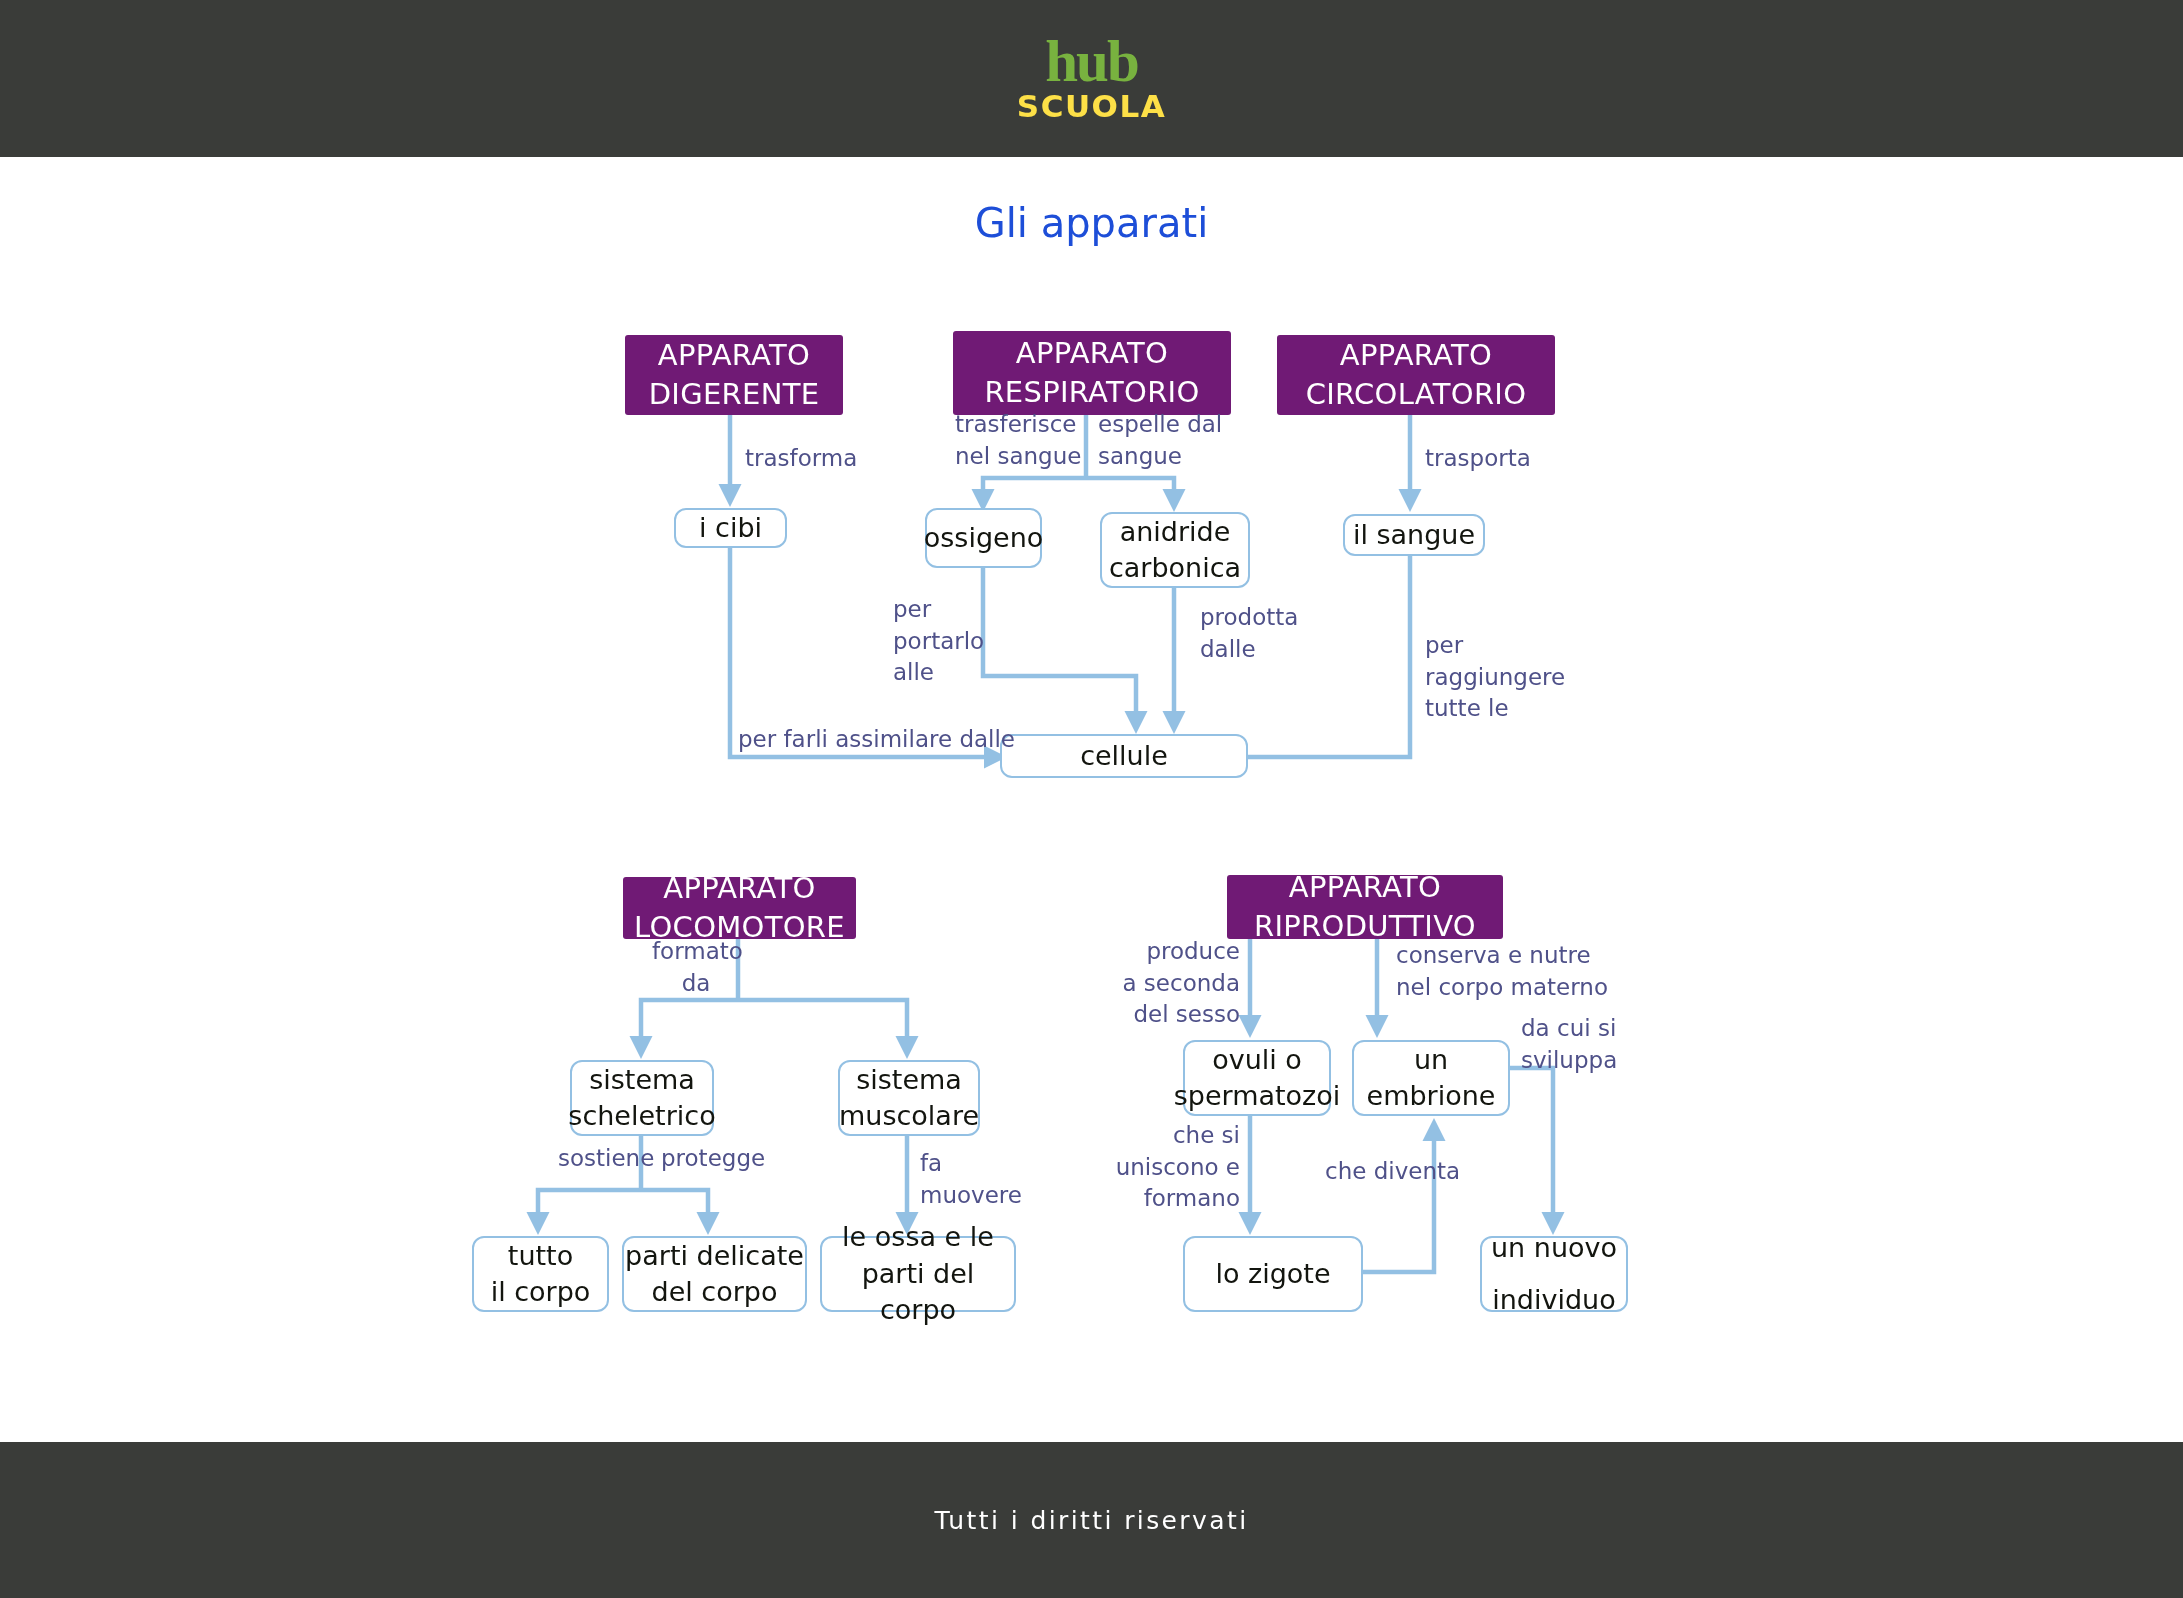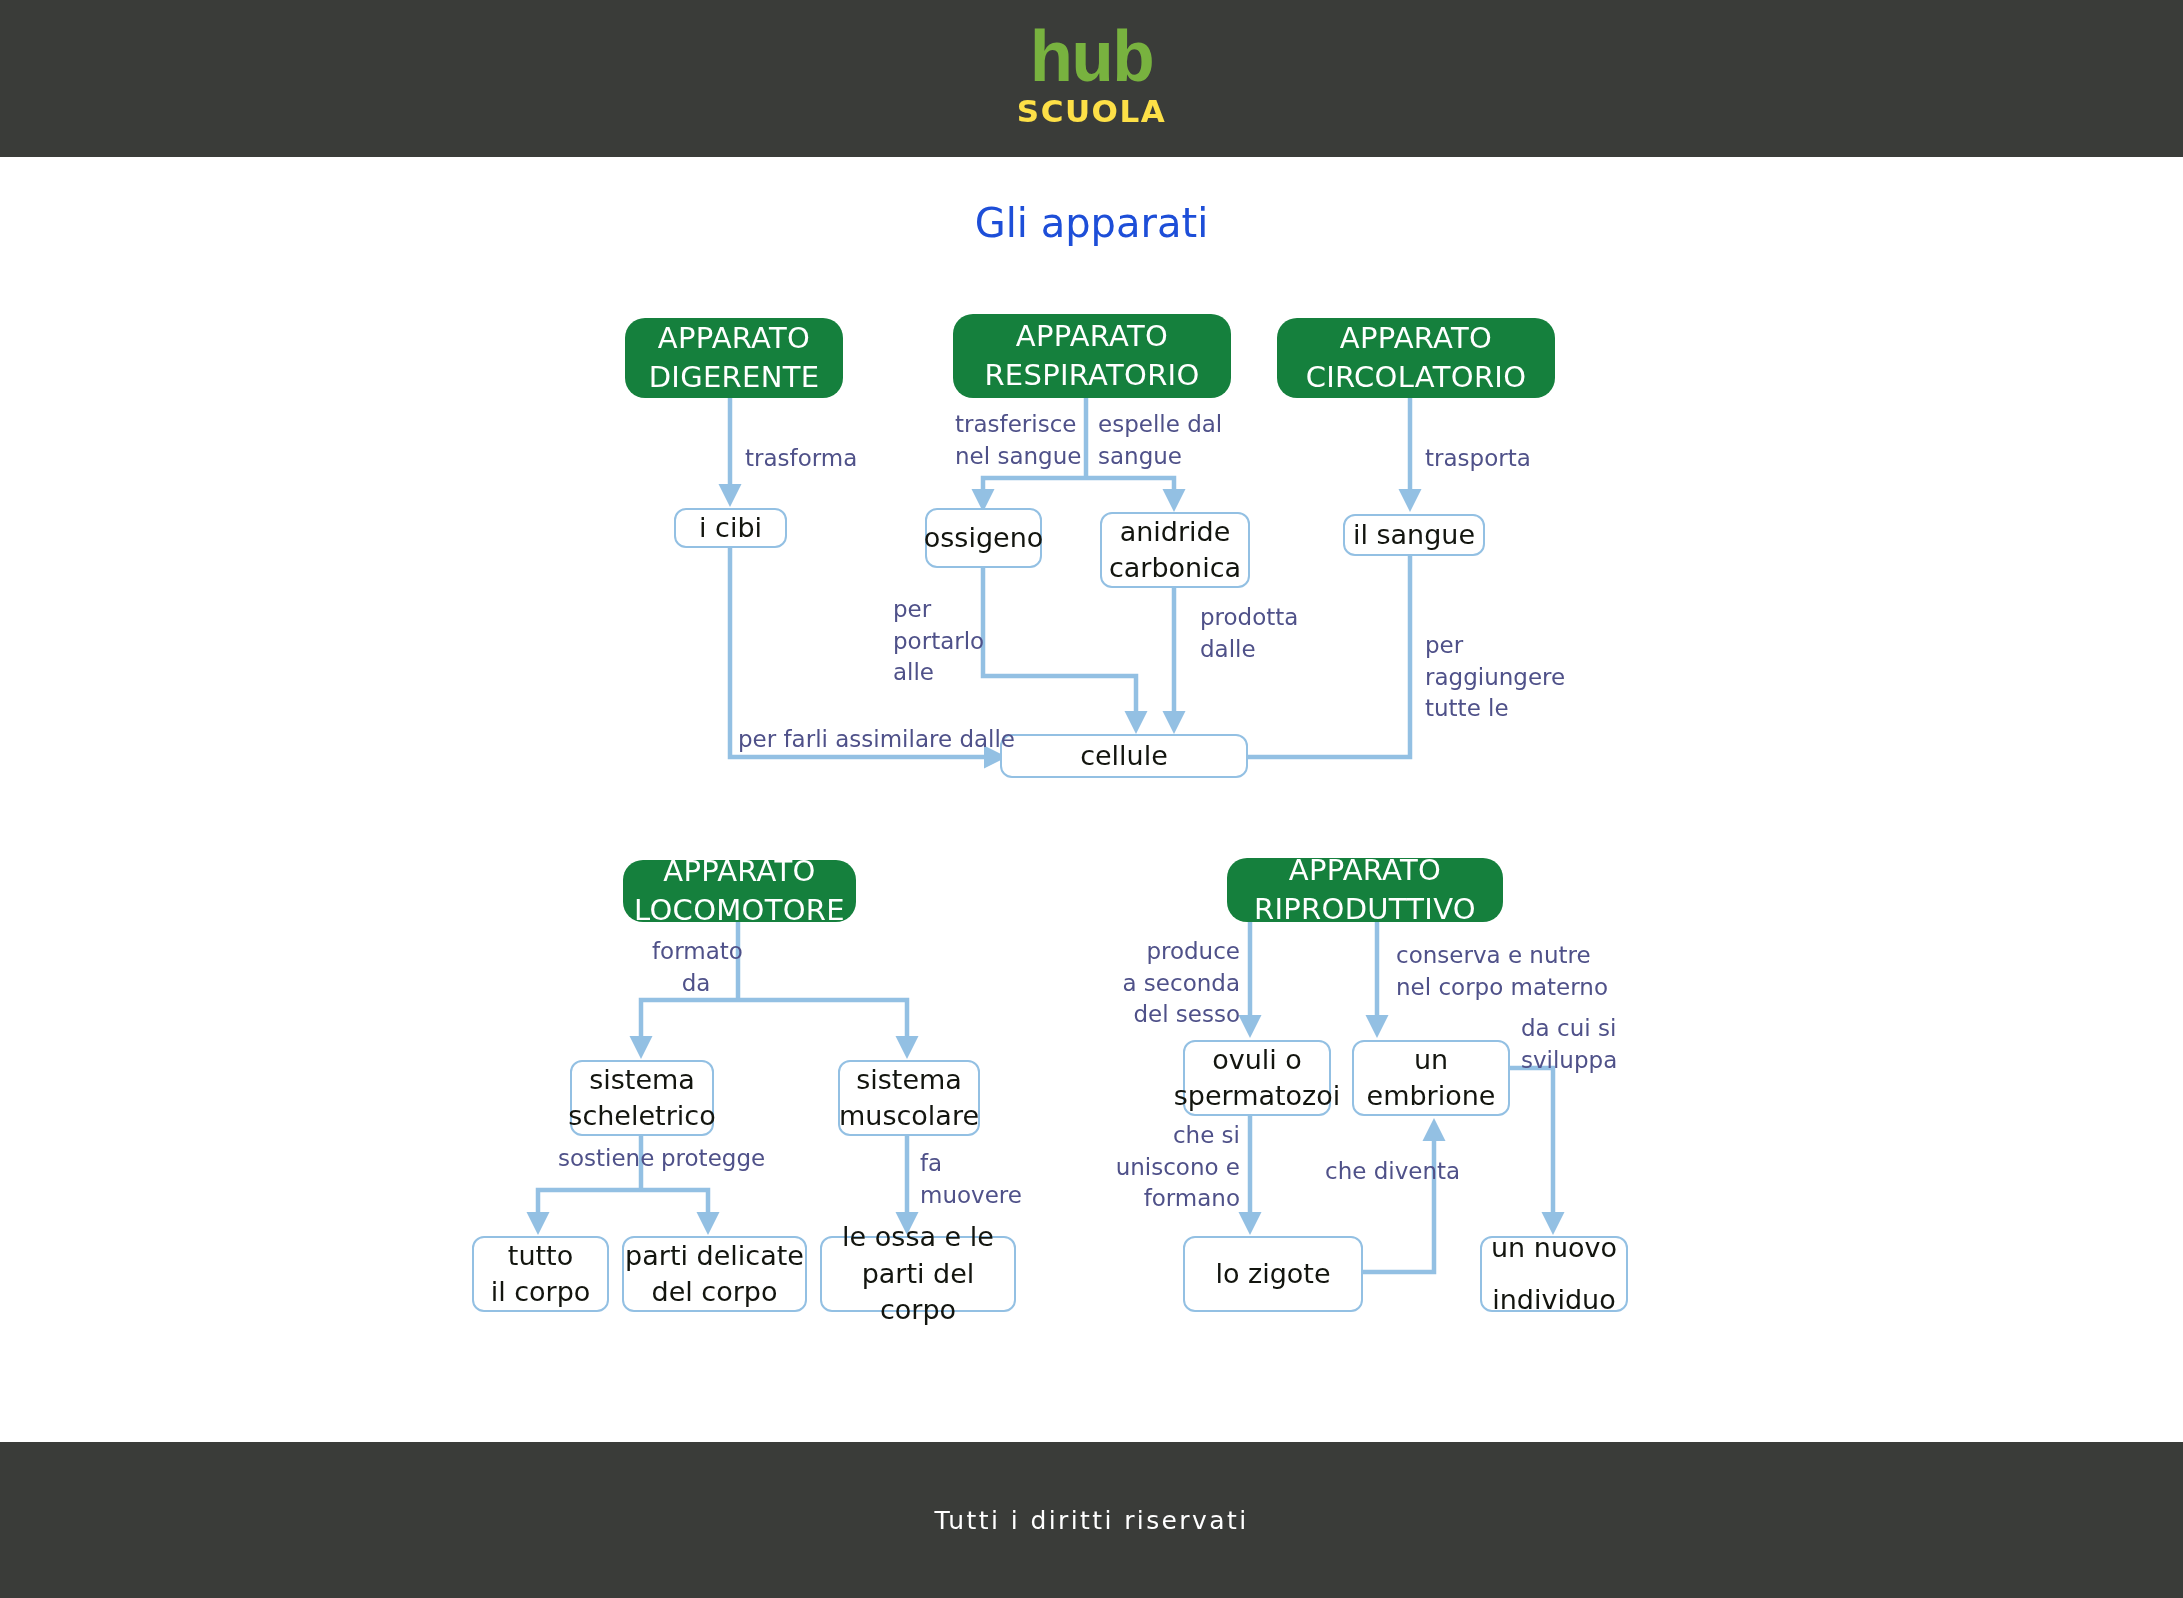--- a/index.html
+++ b/index.html
@@ -26,22 +26,22 @@
   #logo-wrap {
     position: absolute;
     left: 0; top: 0;
     width: 2183px; height: 157px;
     display: flex;
     flex-direction: column;
     align-items: center;
     justify-content: center;
   }
   #logo-hub {
-    font-family: Liberation Mono, monospace;
-    font-size: 72px;
+    font-family: Liberation Serif, serif;
+    font-size: 59px;
     font-weight: 700;
     color: #78b23f;
     line-height: 0.9;
     letter-spacing: -2px;
     margin: 0 0 2px 0;
   }
   #logo-scuola {
     font-family: "DejaVu Sans", "Liberation Sans", sans-serif;
     font-size: 31px;
     font-weight: 700;
@@ -91,26 +91,27 @@
   .node {
     position: absolute;
     display: flex;
     flex-direction: column;
     align-items: center;
     justify-content: center;
     text-align: center;
     line-height: 1.35;
   }
   .node-red {
-    background: #15803d;
-    border-radius: 20px;
+    background: #701a75;
+    border-radius: 3px;
     color: #ffffff;
     font-size: 29px;
     font-weight: 400;
     letter-spacing: 0.3px;
+    margin-top: 17px;
   }
   .node-white {
     background: #ffffff;
     border: 2.5px solid #93c0e3;
     border-radius: 12px;
     color: #13150f;
     font-size: 27px;
     font-weight: 400;
   }
   .node-line { display: block; }

